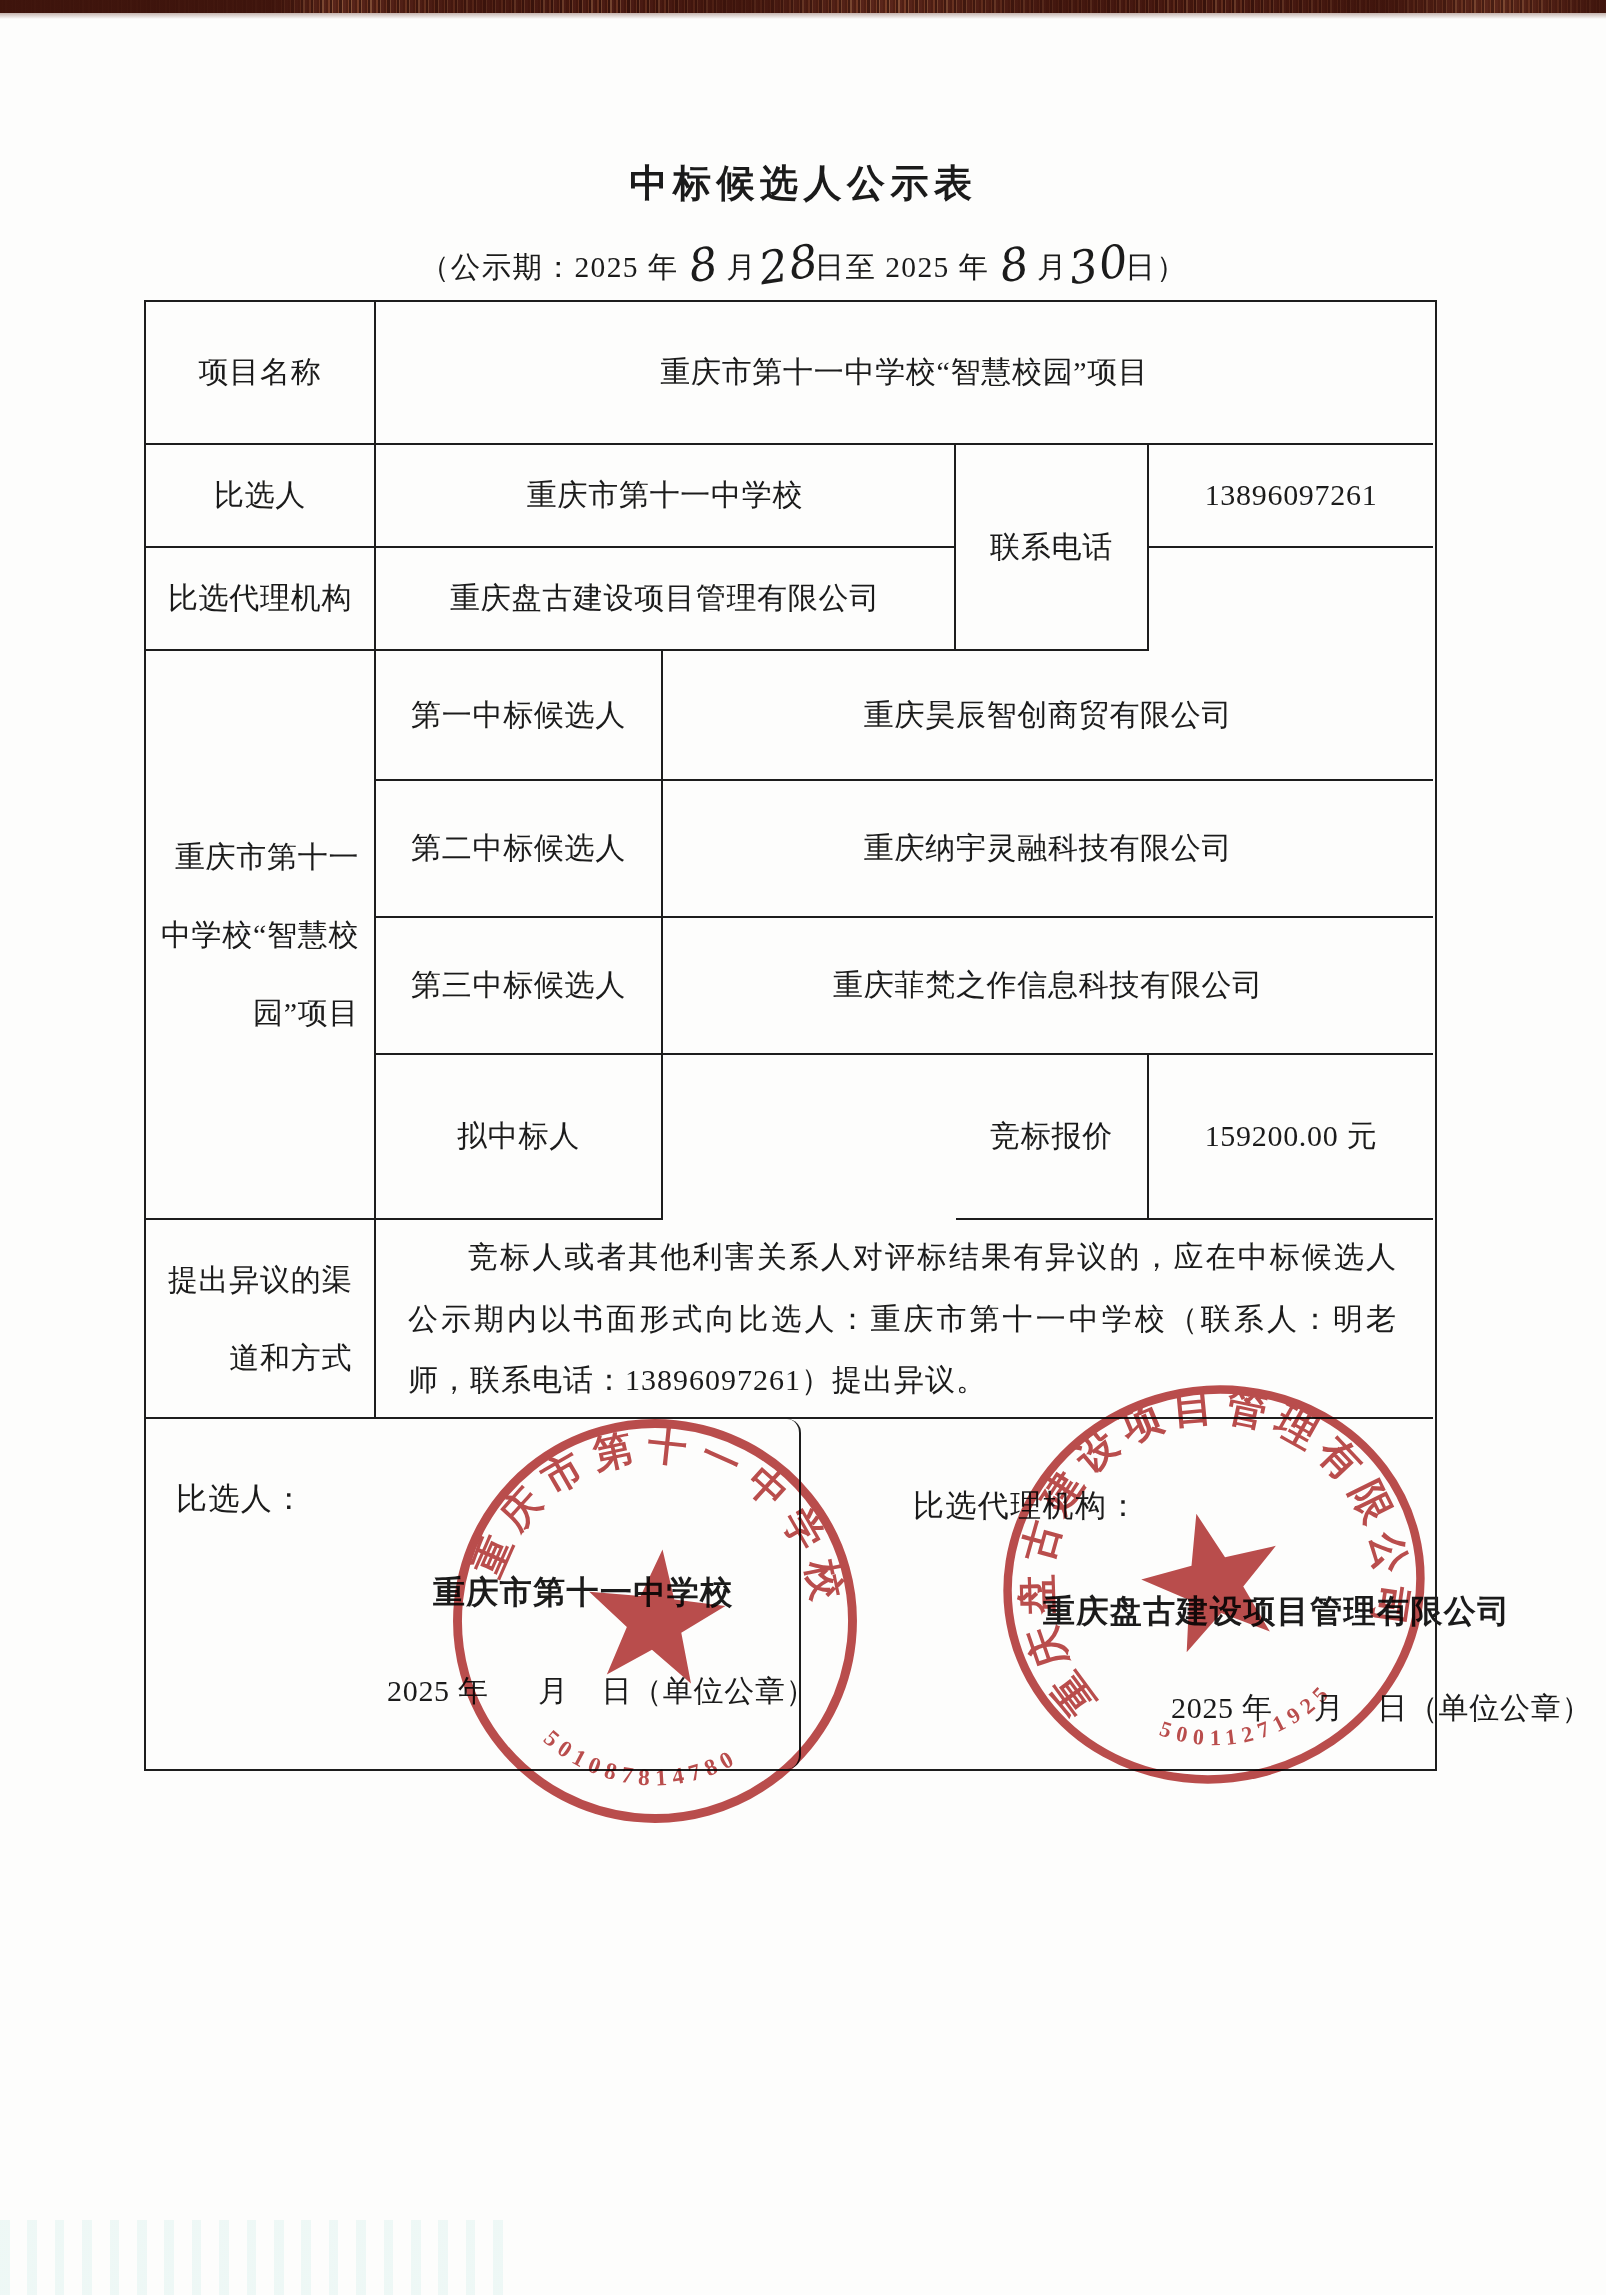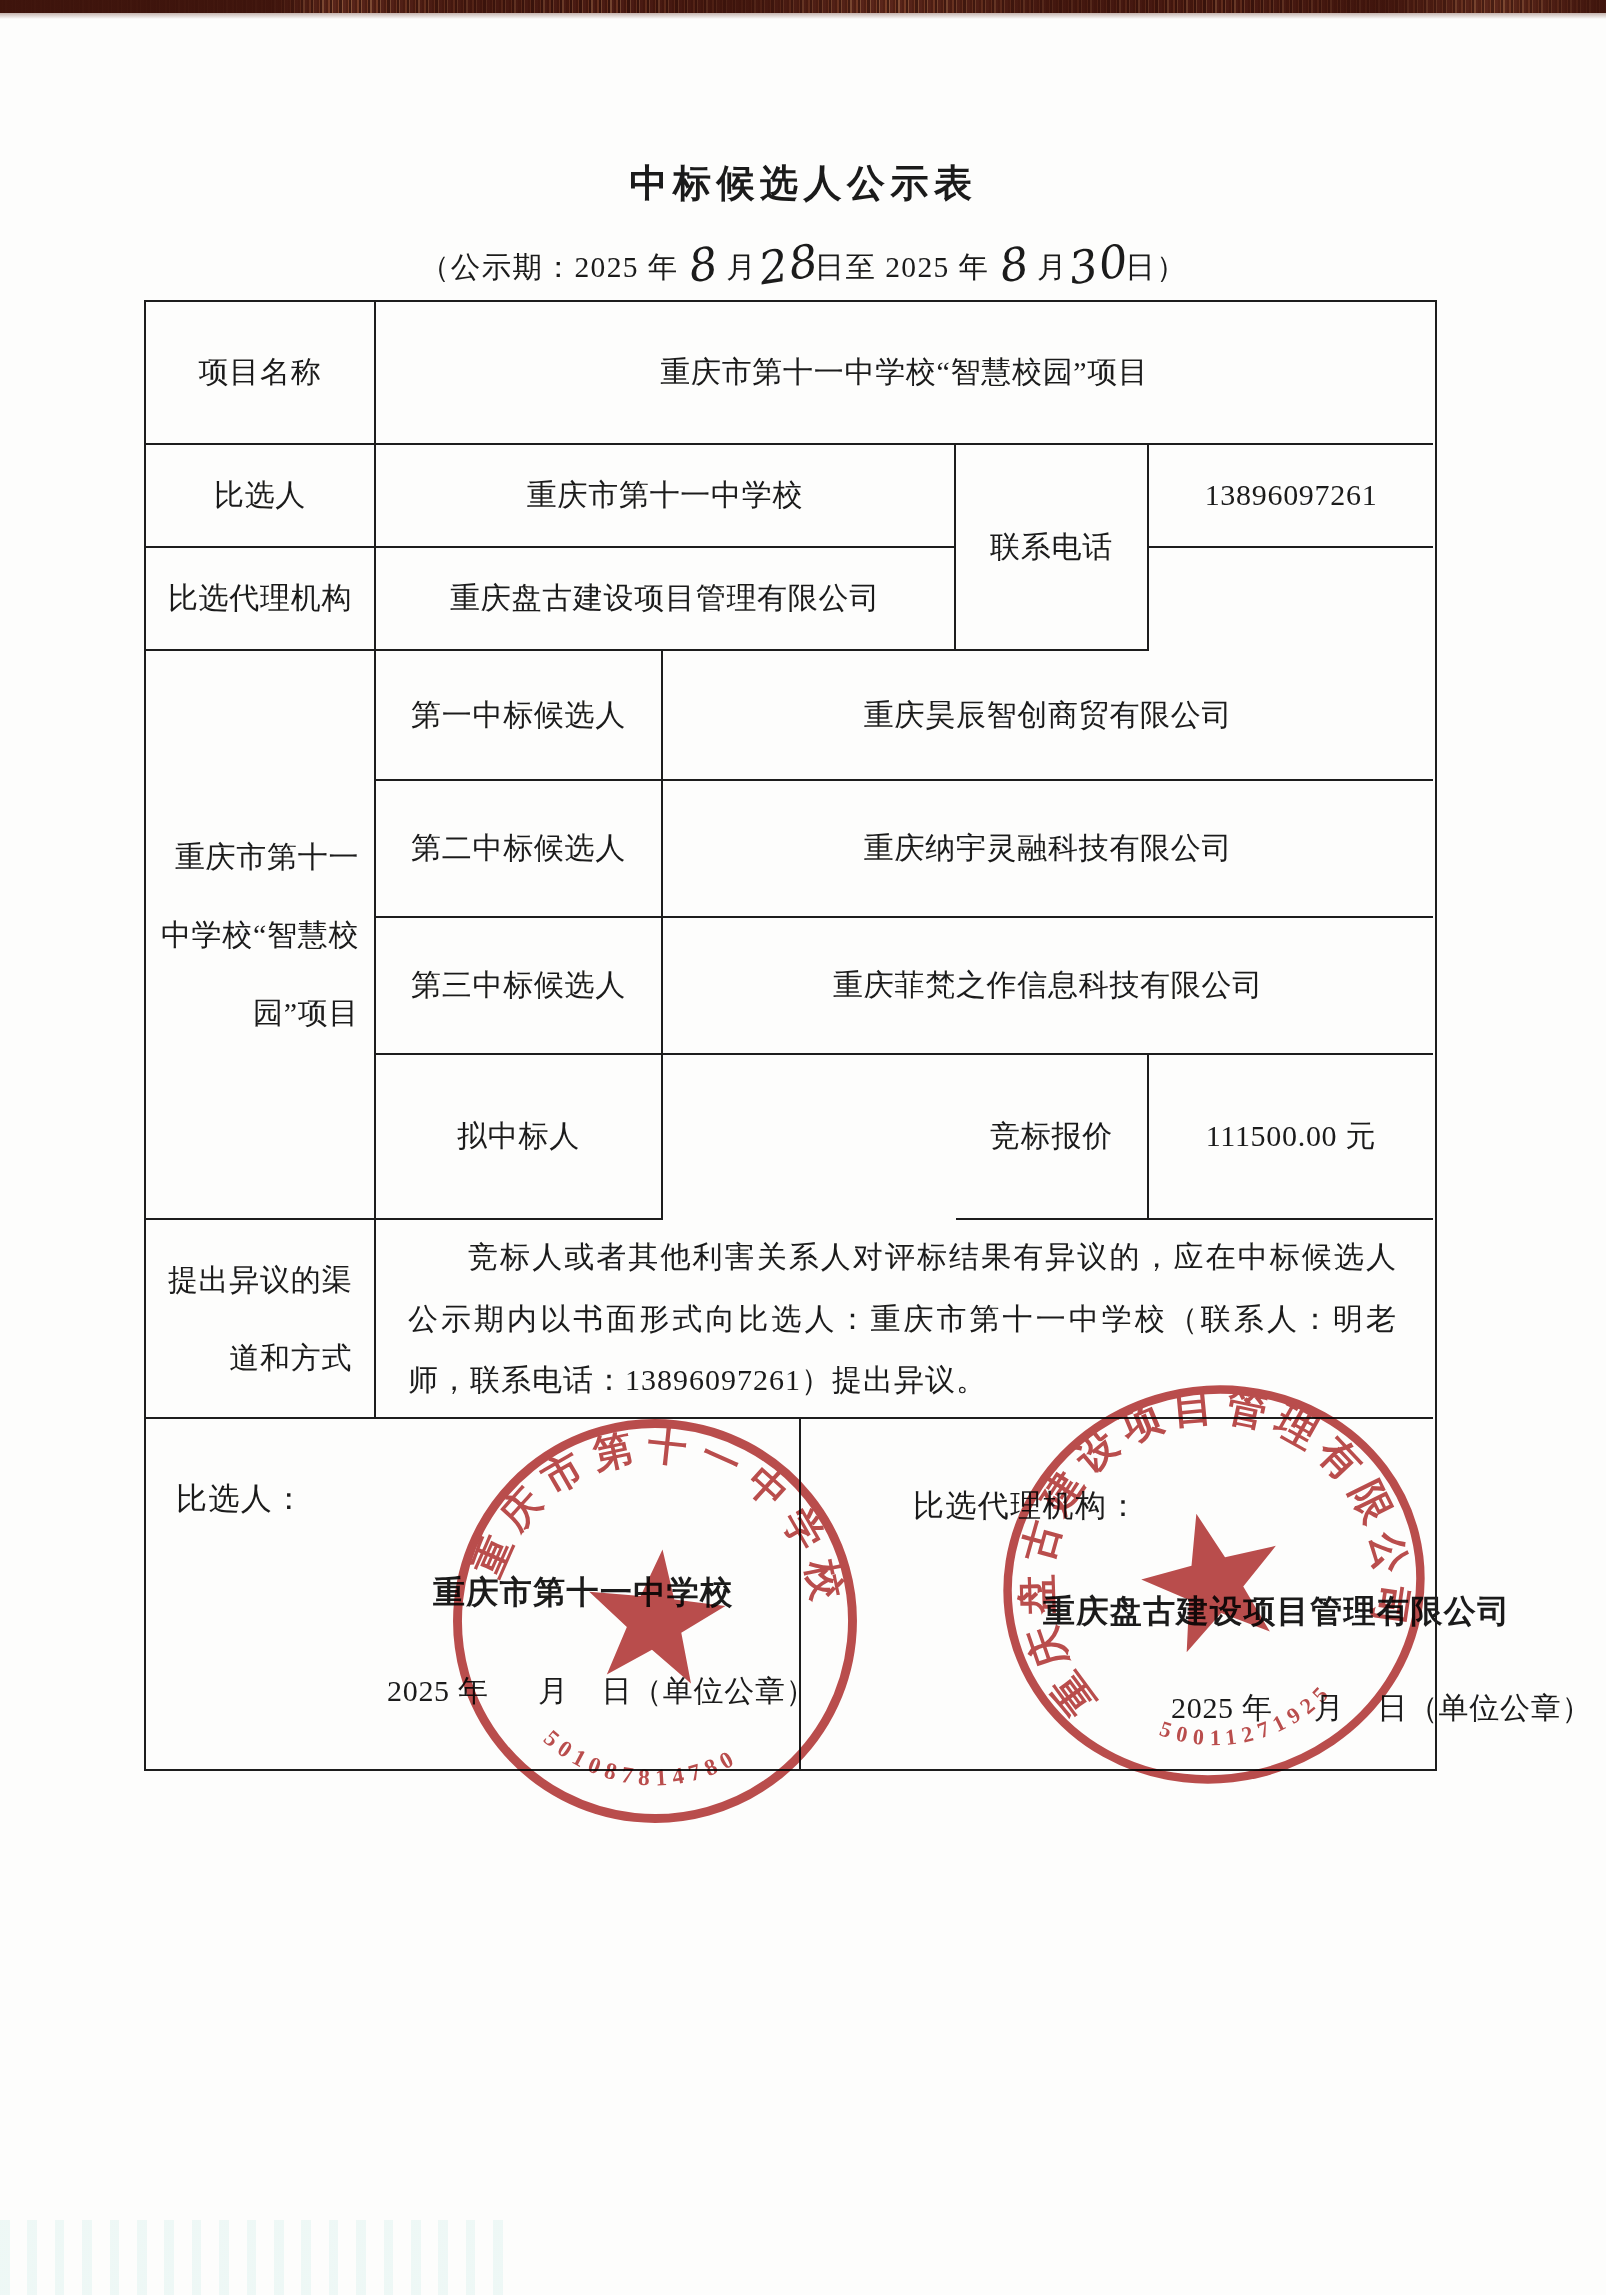--- a/index.html
+++ b/index.html
@@ -63,21 +63,21 @@
   .cell.para{
     justify-content:flex-start;text-align:justify;
     padding:20.6px 36px 20.6px 32px;
   }
   .para-text{
     text-indent:2em;font-size:30px;line-height:2.05;letter-spacing:1px;
     text-align:justify;width:100%;font-family:Liberation Serif, serif;
   }
   .sig-cell{
     position:relative;display:block;padding:0;border-right:2.1px solid #1d1d1d;
-    border-bottom:none;box-sizing:border-box;font-size:30px;
+    border-bottom:none;box-sizing:border-box;font-size:30px;border-radius:14px;
   }
   .sig-cell.nbr{border-right:none;margin-left:16px;}
   .sig-label{position:absolute;font-size:31px;letter-spacing:1.4px;}
   .sig-left .sig-label{left:30px;top:59px;}
   .sig-right .sig-label{left:96px;top:66px;}
   .sig-company{position:absolute;font-size:32px;font-weight:600;letter-spacing:1.4px;white-space:nowrap;}
   .sig-left .sig-company{left:287px;top:152px;}
   .sig-right .sig-company{left:226px;top:171px;}
   .sig-date{position:absolute;font-size:30px;white-space:pre;letter-spacing:0.7px;}
   .sig-left .sig-date{left:241px;top:252px;}
@@ -123,21 +123,21 @@
   <div class="cell" style="grid-area:5/2/6/3">第二中标候选人</div>
 
   <div class="cell nbr" style="grid-area:4/3/5/7">重庆昊辰智创商贸有限公司</div>
   <div class="cell nbr" style="grid-area:5/3/6/7">重庆纳宇灵融科技有限公司</div>
 
   <div class="cell" style="grid-area:6/2/7/3">第三中标候选人</div>
   <div class="cell nbr" style="grid-area:6/3/7/7">重庆菲梵之作信息科技有限公司</div>
 
   <div class="cell" style="grid-area:7/2/8/3">拟中标人</div>
   <div class="cell" style="grid-area:7/5/8/6">竞标报价</div>
-  <div class="cell nbr" style="grid-area:7/6/8/7">111500.00 元</div>
+  <div class="cell nbr" style="grid-area:7/6/8/7">159200.00 元</div>
 
   <div class="cell pre tall-lines" style="grid-area:8/1/9/2">提出异议的渠
 道和方式</div>
   <div class="cell nbr para" style="grid-area:8/2/9/7">
     <div class="para-text">竞标人或者其他利害关系人对评标结果有异议的，应在中标候选人公示期内以书面形式向比选人：重庆市第十一中学校（联系人：明老师，联系电话：13896097261）提出异议。</div>
   </div>
 
   <div class="sig-cell sig-left nbb" style="grid-area:9/1/10/4">
     <div class="sig-label">比选人：</div>
     <div class="sig-company">重庆市第十一中学校</div>

